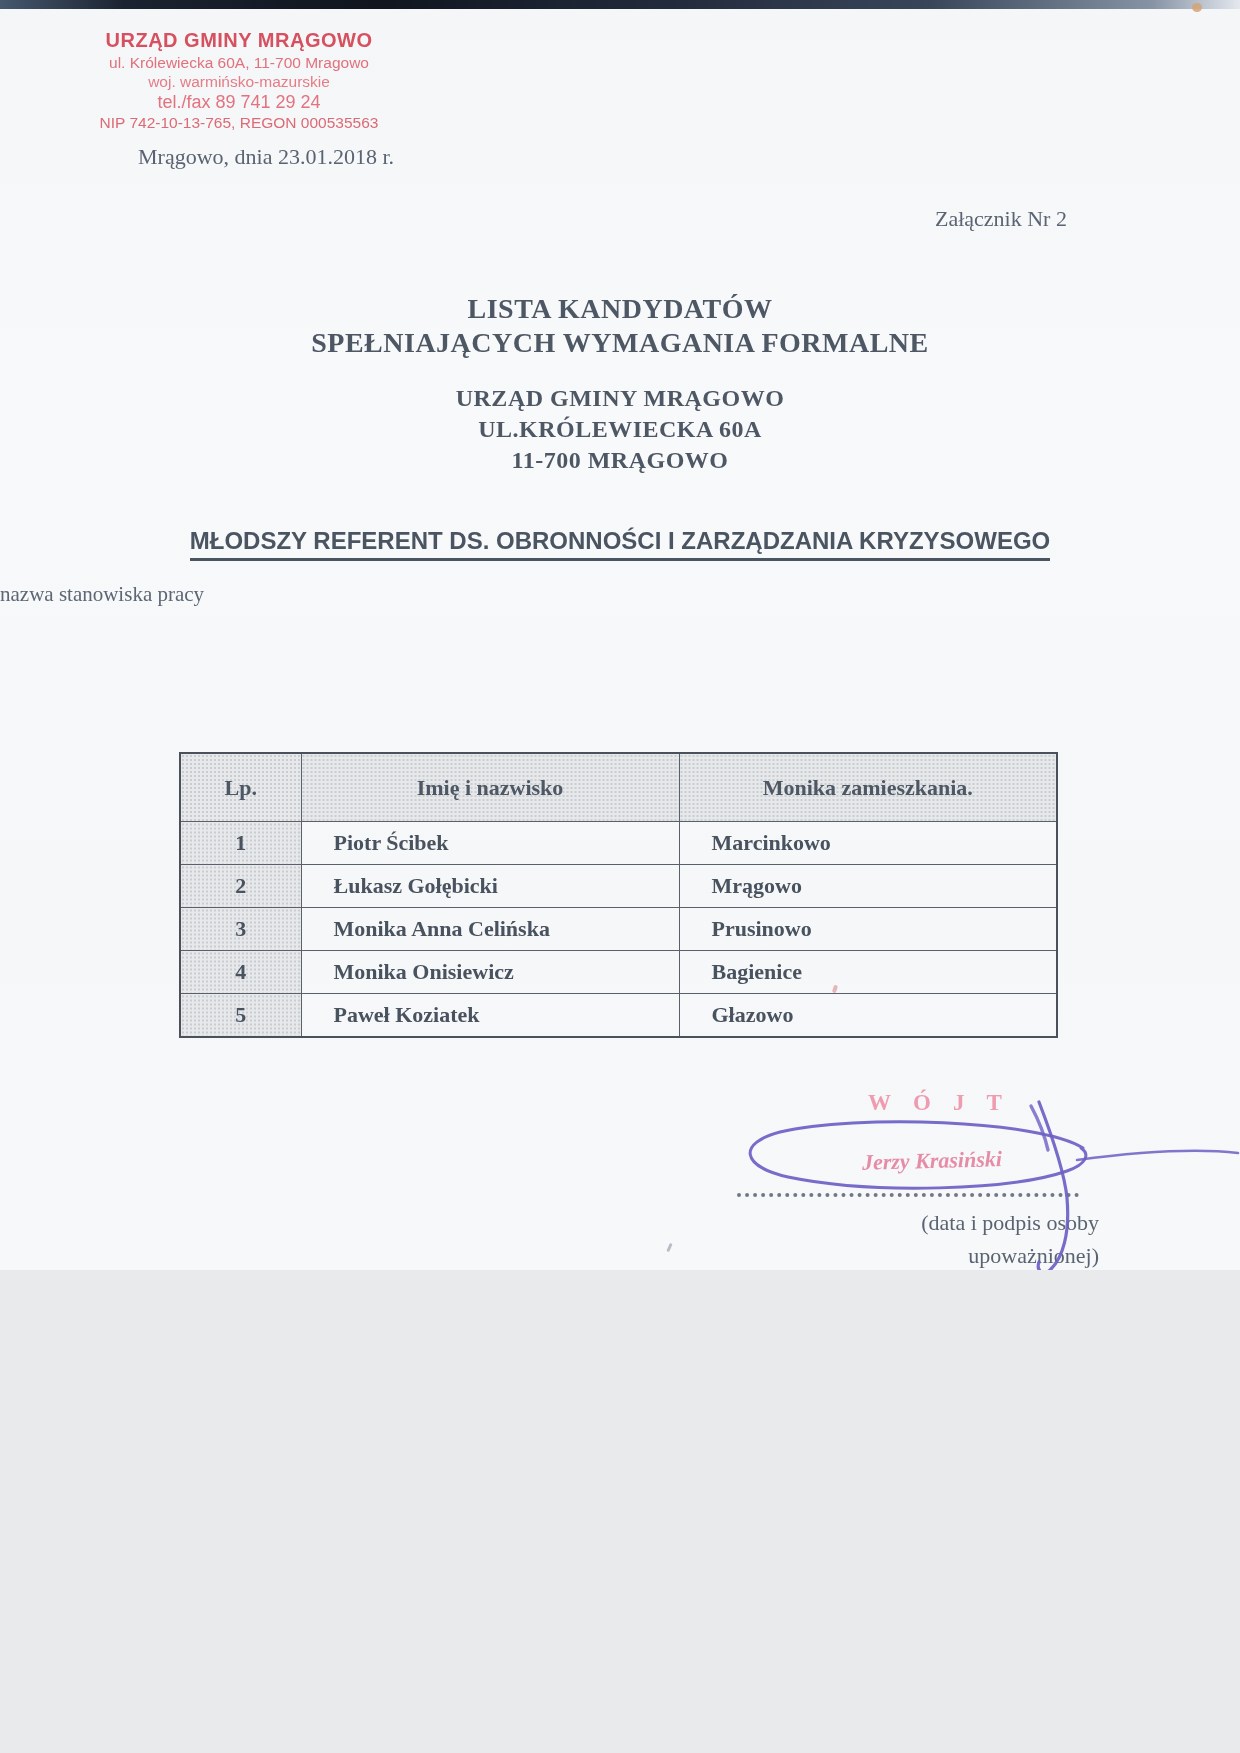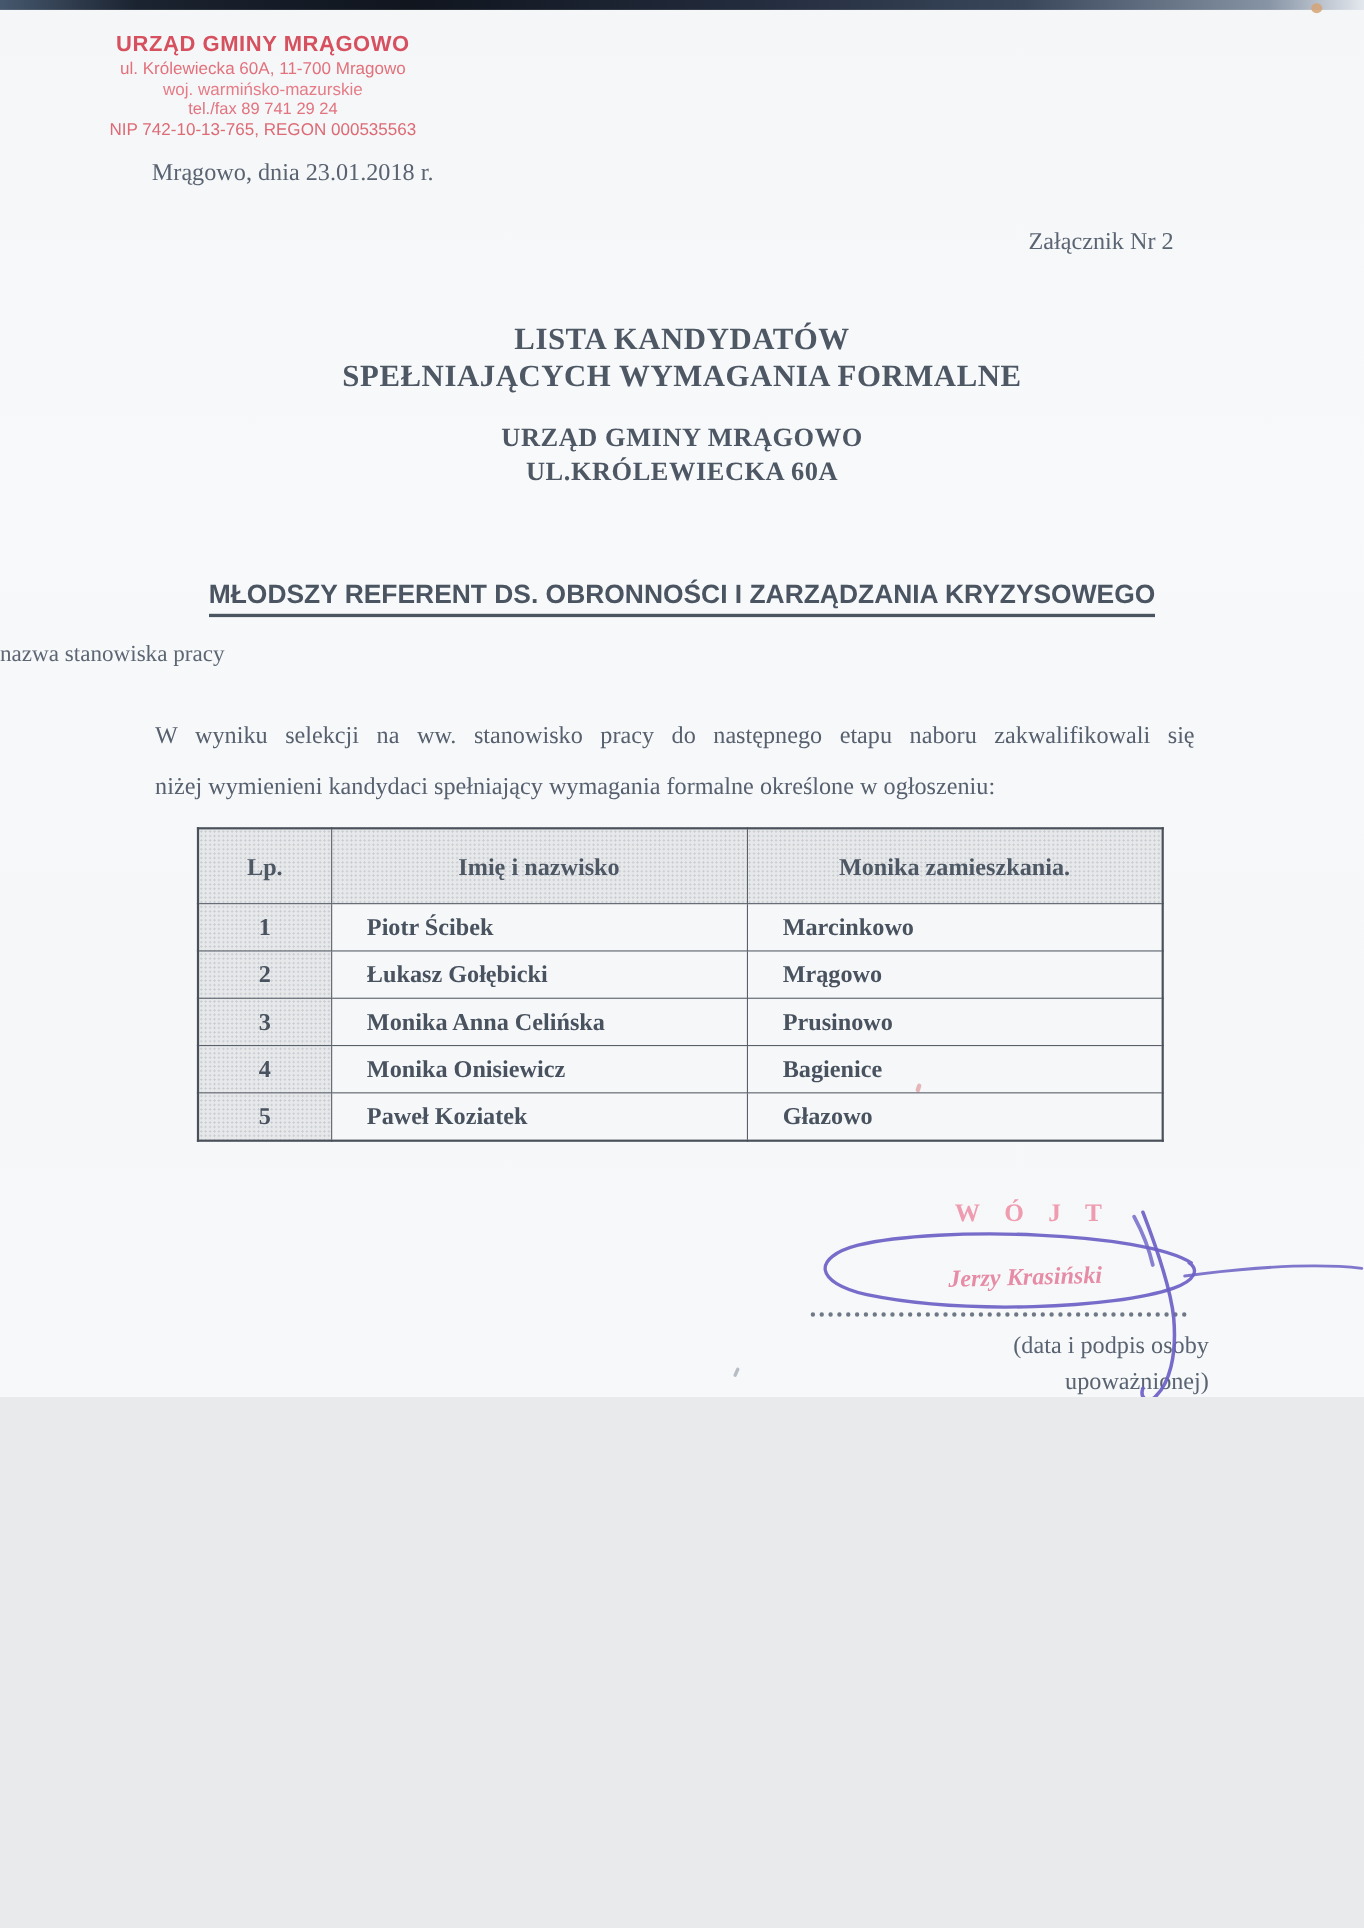--- a/index.html
+++ b/index.html
@@ -23,21 +23,21 @@
 
   
   .stamp{
     position:absolute;left:84px;top:28px;width:310px;
     text-align:center;font-family:"Liberation Sans",sans-serif;
     line-height:1.23;
   }
   .stamp .s1{font-size:20px;font-weight:bold;color:#d6505f;letter-spacing:.5px;}
   .stamp .s2{font-size:15.5px;color:#e2717c;}
   .stamp .s3{font-size:15.5px;color:#e57c86;}
-  .stamp .s4{font-size:15px;color:#e2737f;}
+  .stamp .s4{font-size:18px;color:#e2737f;}
   .stamp .s5{font-size:15.5px;color:#dd6a75;}
 
   .text{color:#59616f;}
   .date-line{position:absolute;left:138px;top:144px;font-size:22px;color:#5a6371;}
   .attachment{position:absolute;left:935px;top:206px;font-size:22px;color:#5b6472;}
 
   .doc-title{
     position:absolute;left:0;top:292px;width:1240px;text-align:center;
     font-size:28px;font-weight:bold;color:#4e5764;line-height:34px;letter-spacing:.5px;
   }
@@ -131,31 +131,28 @@
   <div class="attachment text">Załącznik Nr 2</div>
 
   <div class="doc-title">
     <div>LISTA KANDYDATÓW</div>
     <div>SPEŁNIAJĄCYCH WYMAGANIA FORMALNE</div>
   </div>
 
   <div class="office-block">
     <div>URZĄD GMINY MRĄGOWO</div>
     <div>UL.KRÓLEWIECKA 60A</div>
+    <div>11-700 MRĄGOWO</div>
   </div>
 
   <div class="position-wrap">
     <span class="position-title">MŁODSZY REFERENT DS. OBRONNOŚCI I ZARZĄDZANIA KRYZYSOWEGO</span>
   </div>
   <div class="position-subtitle">nazwa stanowiska pracy</div>
 
-  <div class="intro">
-    <div class="l1">W wyniku selekcji na ww. stanowisko pracy do następnego etapu naboru zakwalifikowali się</div>
-    <div class="l2">niżej wymienieni kandydaci spełniający wymagania formalne określone w ogłoszeniu:</div>
-  </div>
 
   <table class="cand">
     <colgroup>
         <col class="c1">
         <col class="c2">
         <col class="c3">
       </colgroup>
     <thead>
       <tr>
         <th class="shaded">Lp.</th>

